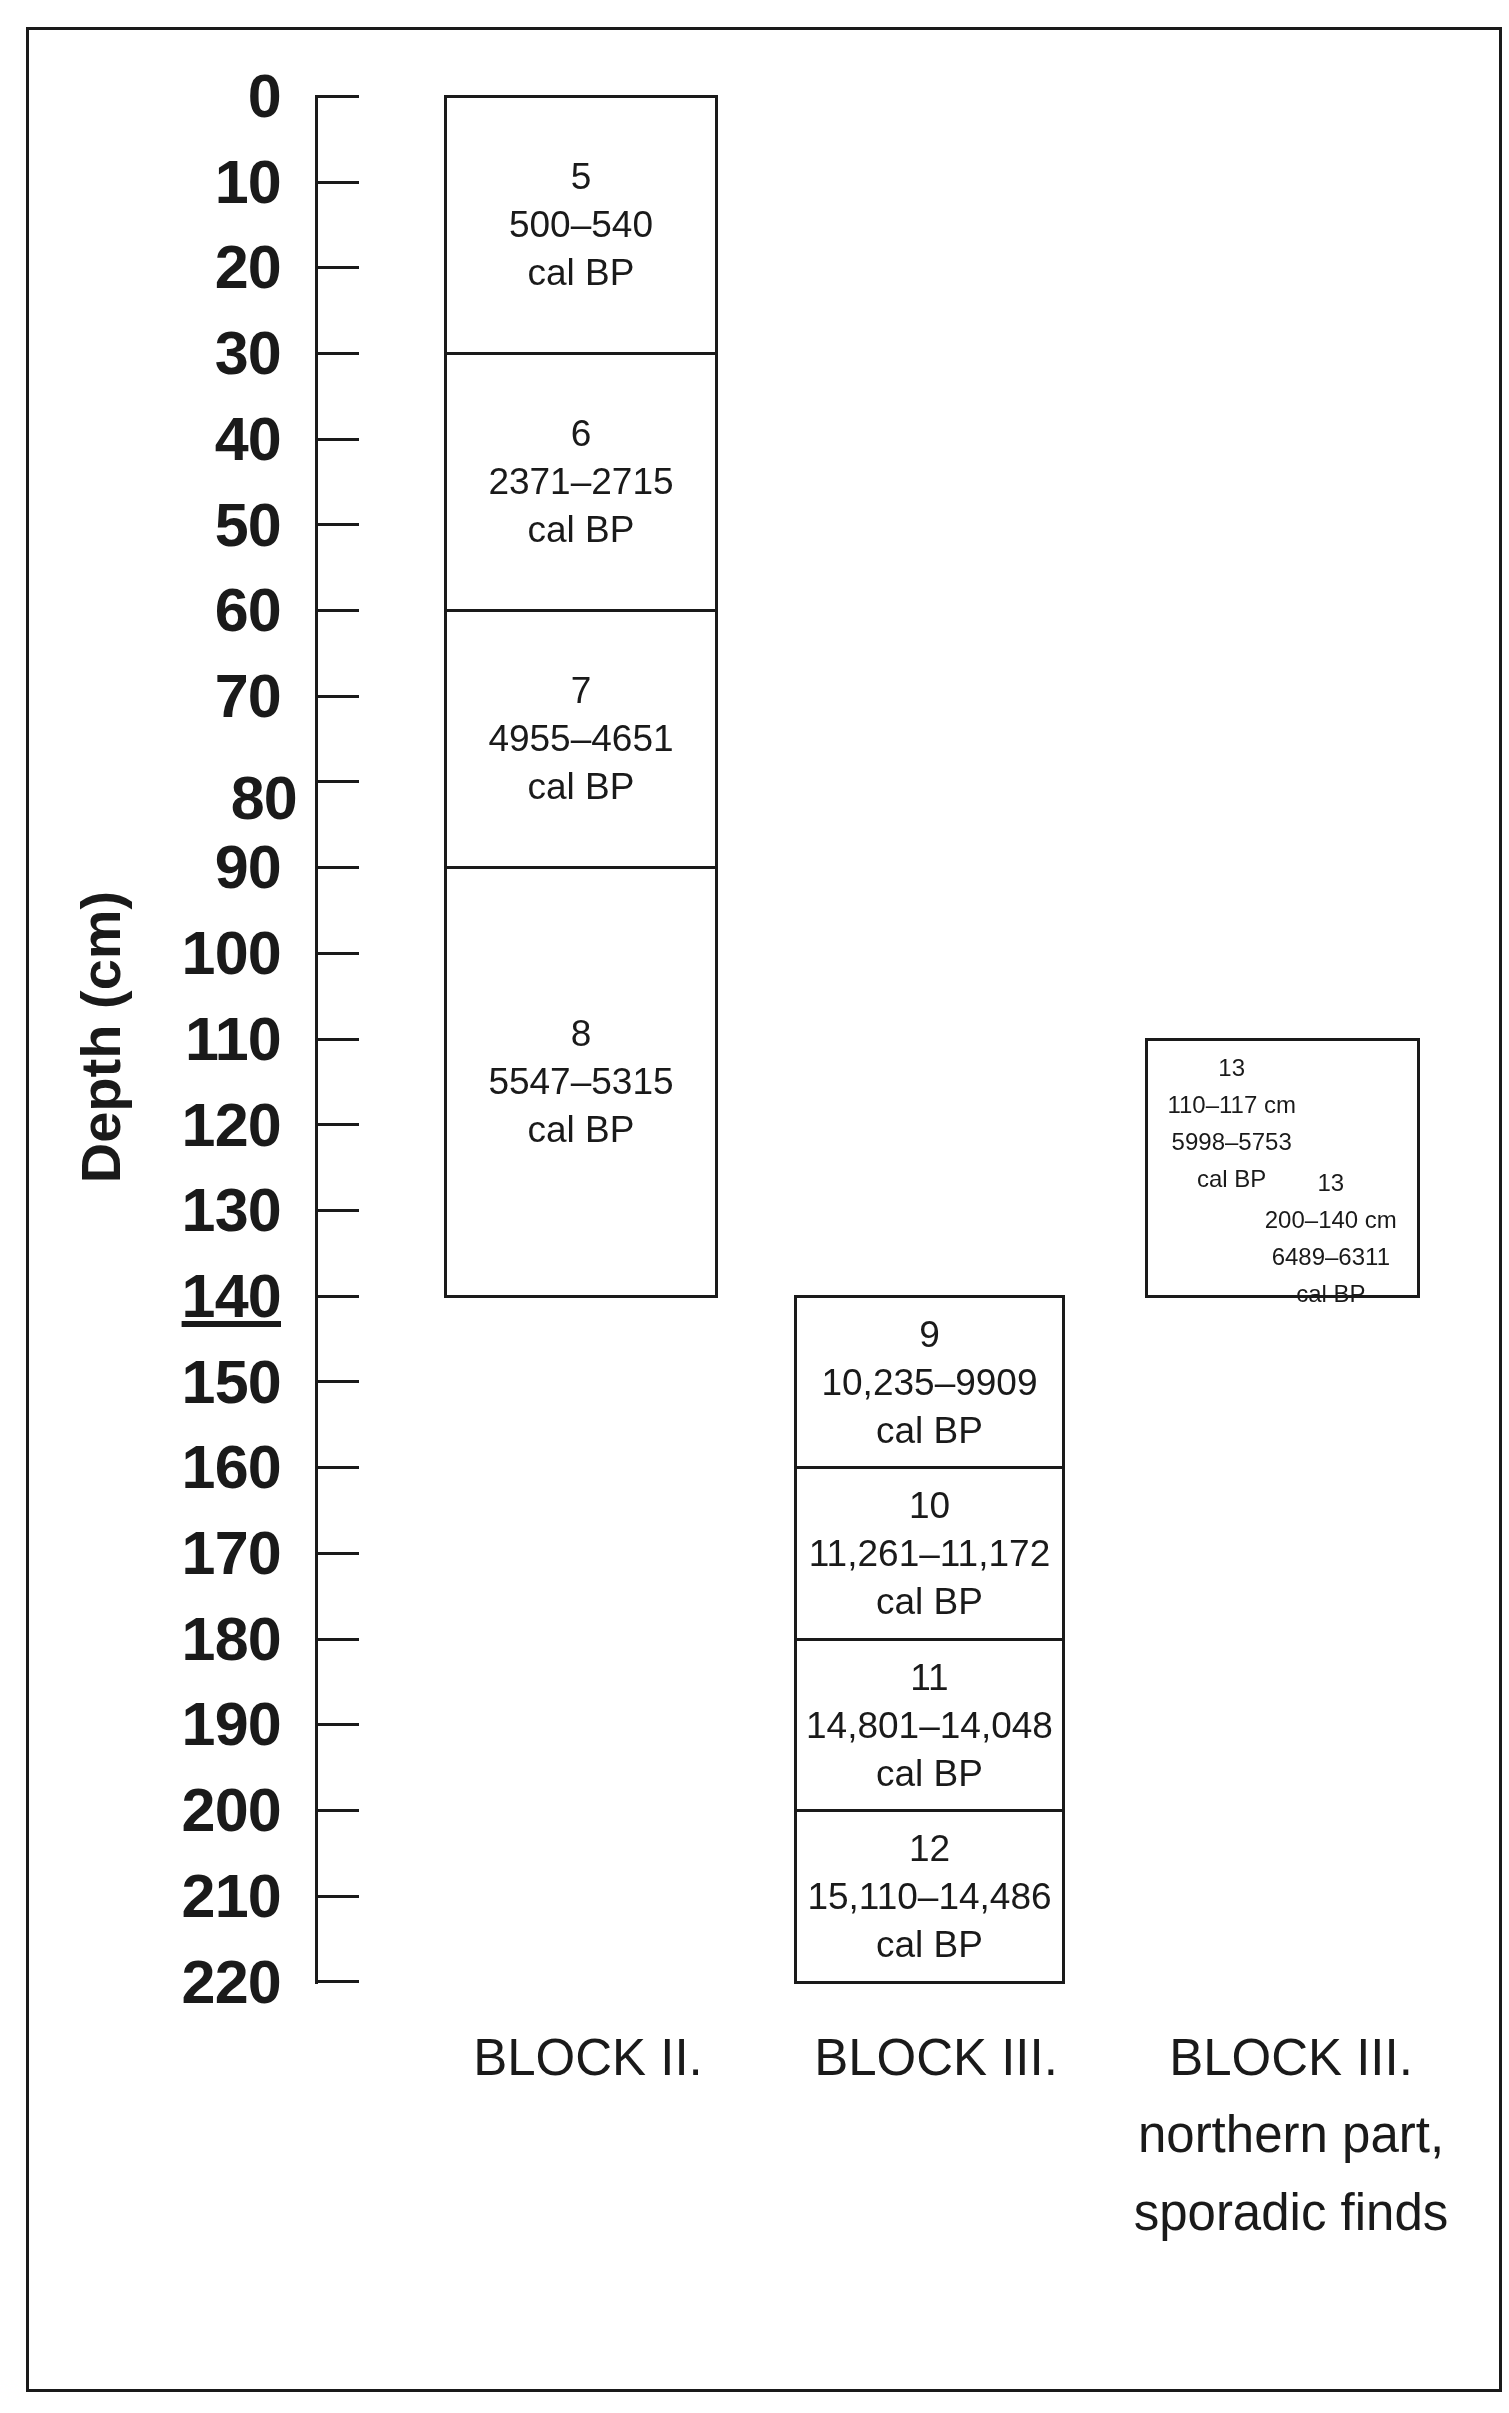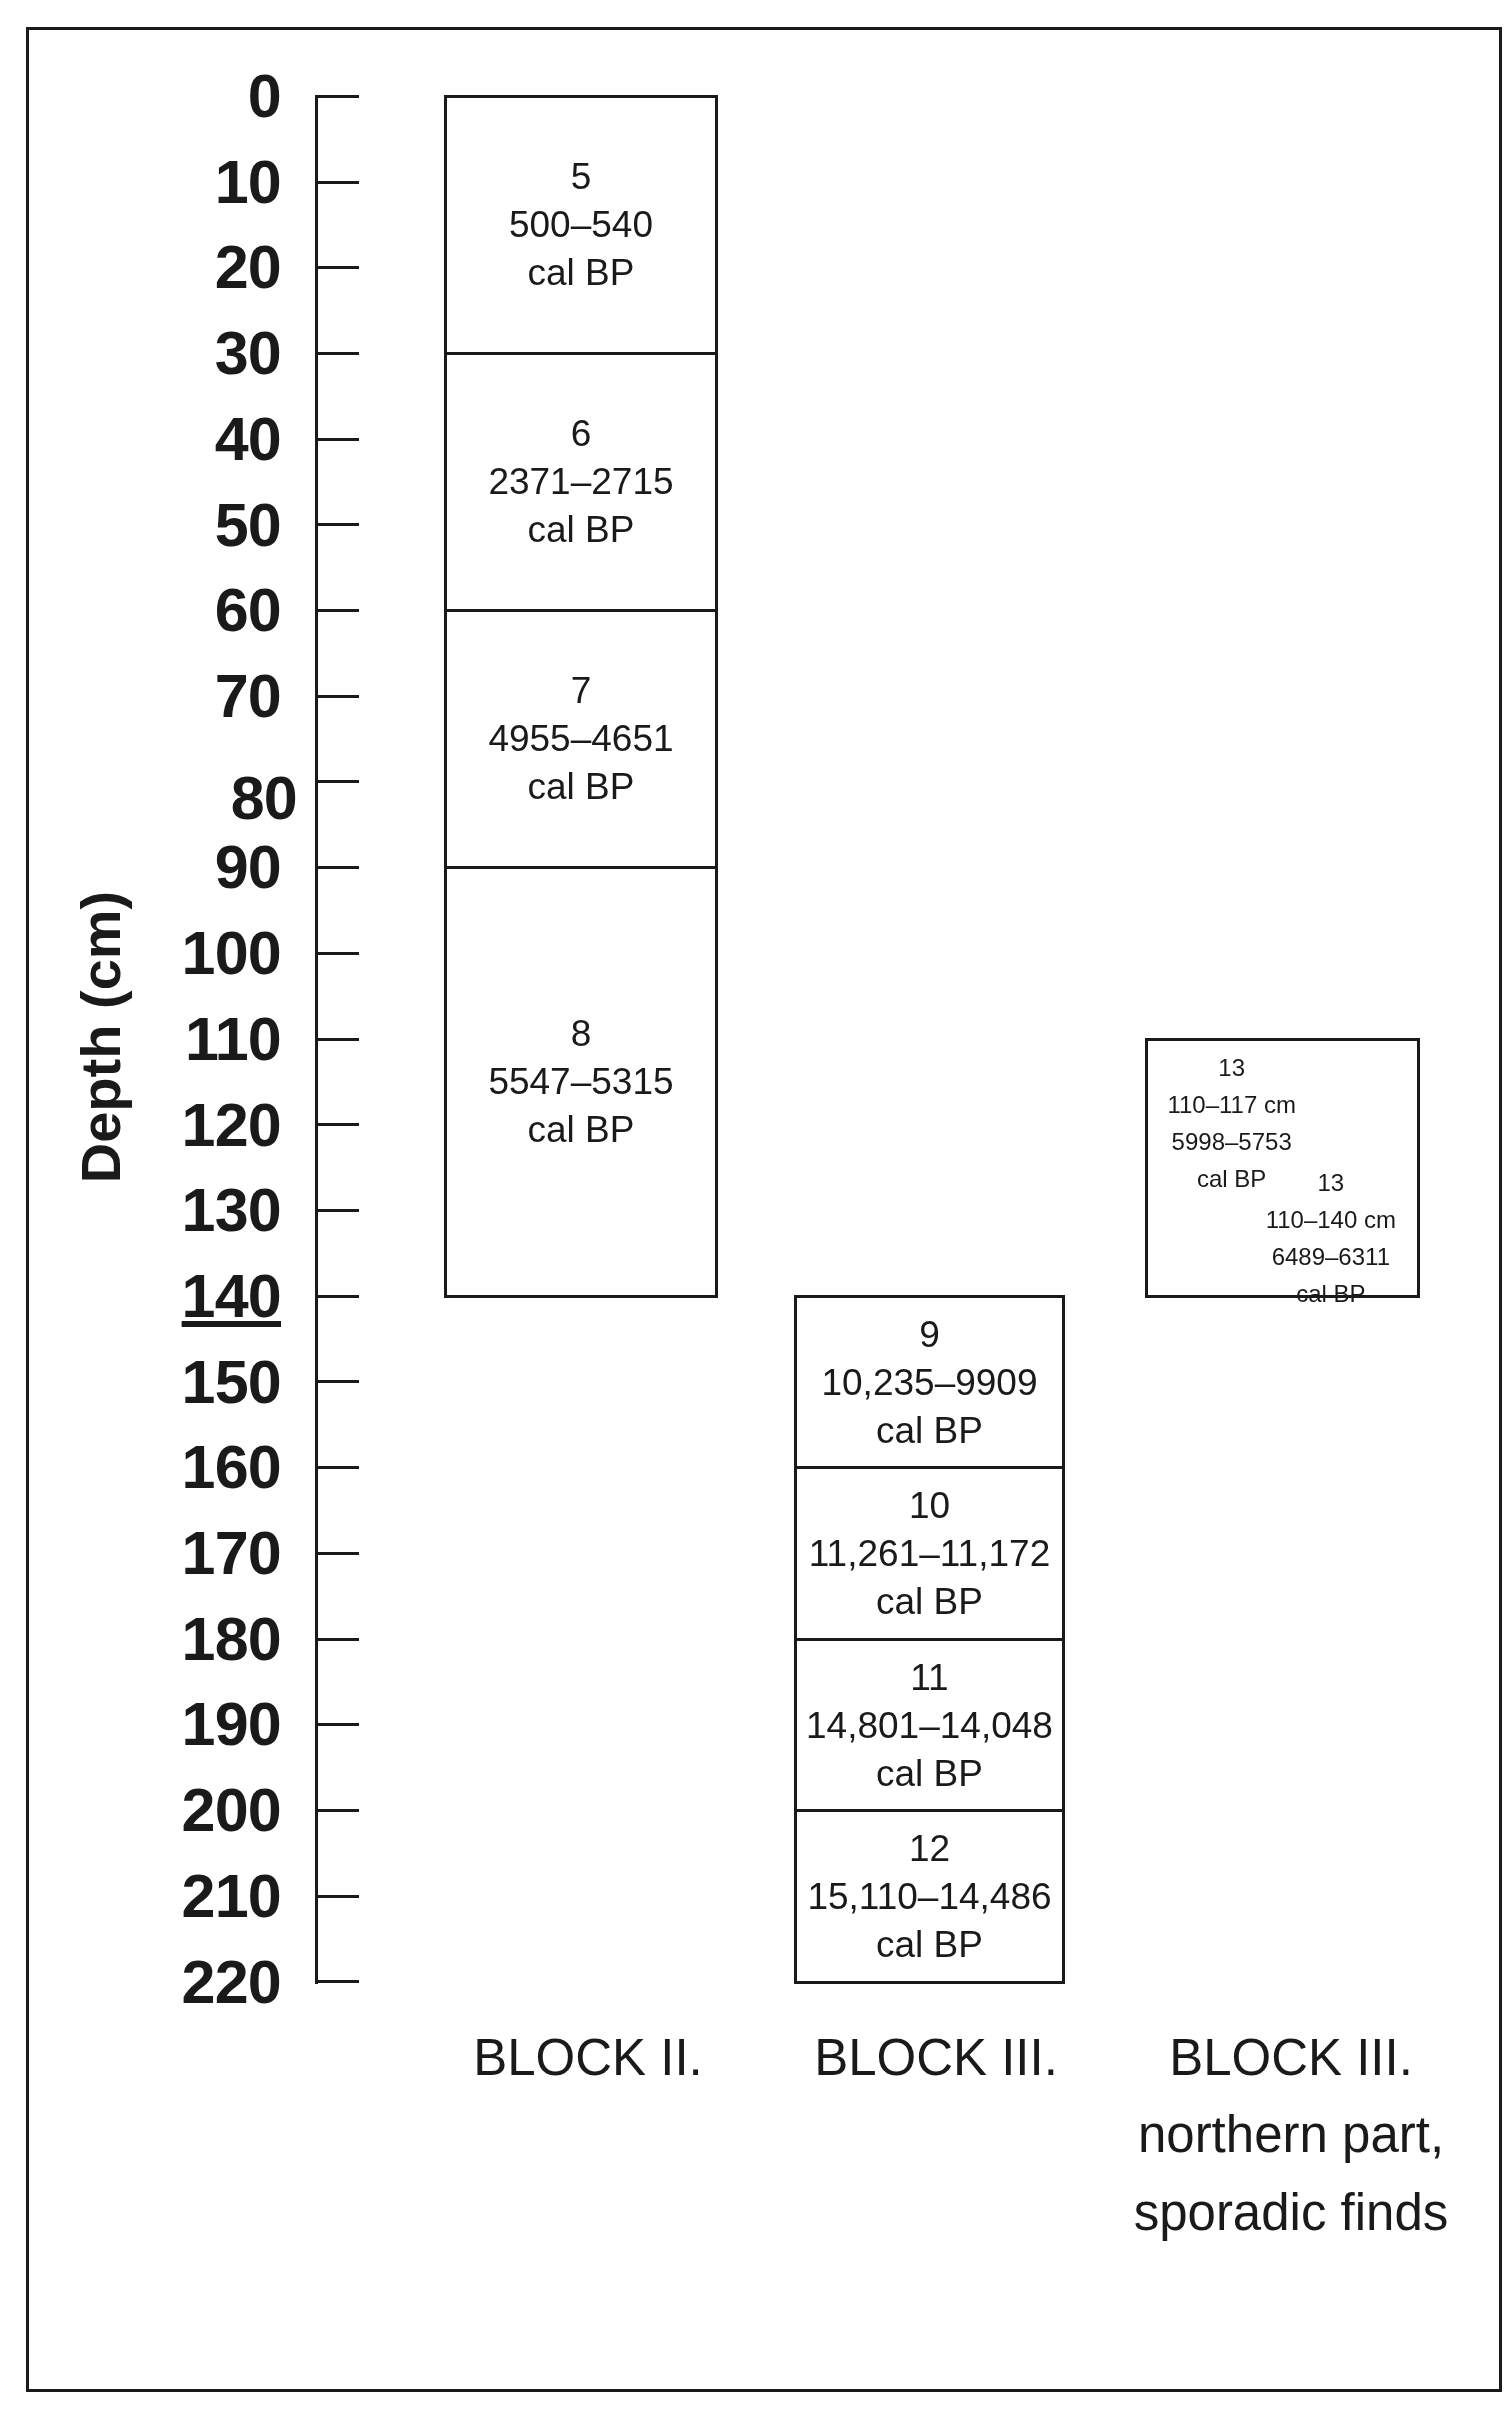--- a/index.html
+++ b/index.html
@@ -181,21 +181,21 @@
     </div>
     <div class="abs find-box" style="left: 1145px; top: 1038px; width: 275px; height: 260px;">
       <div class="find-entry" style="left: 6.2px; top: 7.8px; width: 155px;">
         <div>13</div>
         <div>110–117 cm</div>
         <div>5998–5753</div>
         <div>cal BP</div>
       </div>
       <div class="find-entry" style="right: 4.7px; top: 123px; width: 163px;">
         <div>13</div>
-        <div>110–140 cm</div>
+        <div>200–140 cm</div>
         <div>6489–6311</div>
         <div>cal BP</div>
       </div>
     </div>
     <div class="abs block-label" style="left: 316px; top: 2019px; width: 544px;"><span>BLOCK II.</span></div>
     <div class="abs block-label" style="left: 664px; top: 2019px; width: 544px;"><span>BLOCK III.</span></div>
     <div class="abs block-label" style="left: 1019px; top: 2019px; width: 544px;"><span>BLOCK III.</span></div>
     <div class="abs block-label" style="left: 1019px; top: 2096px; width: 544px;"><span>northern part,</span></div>
     <div class="abs block-label" style="left: 1019px; top: 2174px; width: 544px;"><span>sporadic finds</span></div>
   </div>

